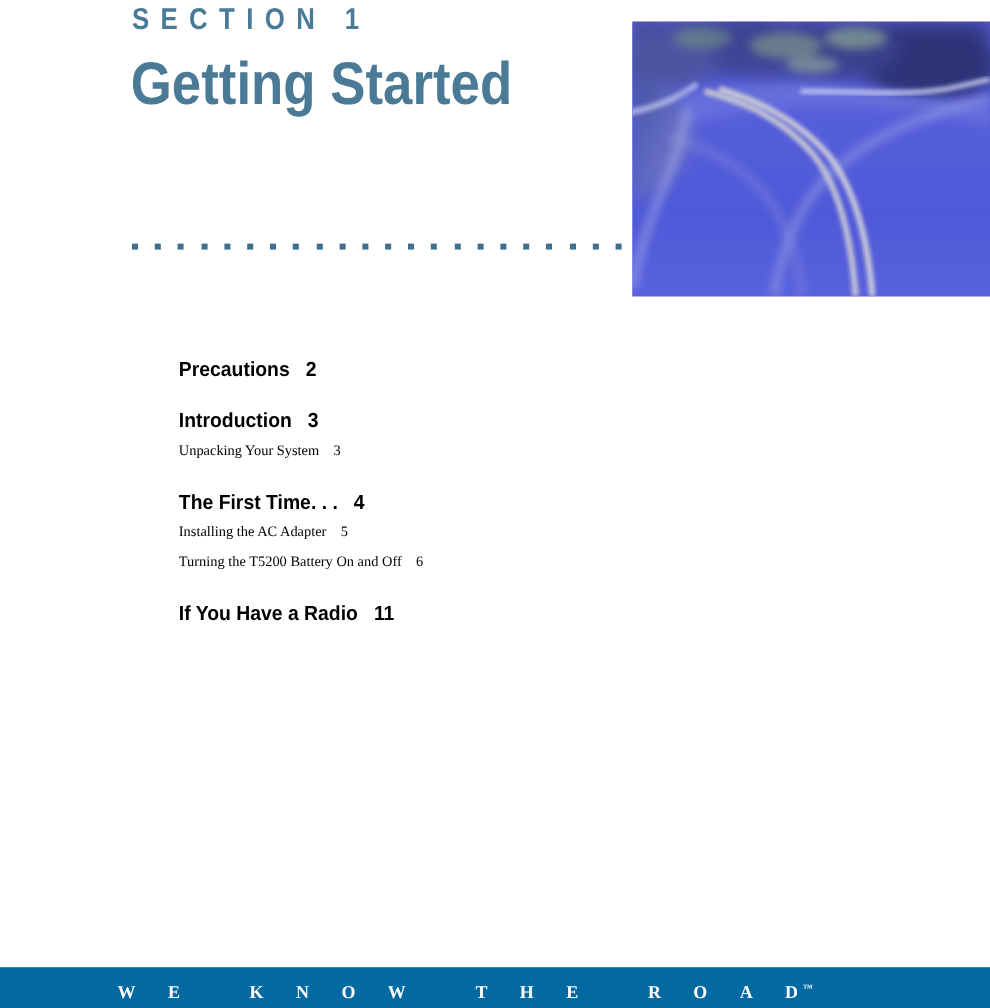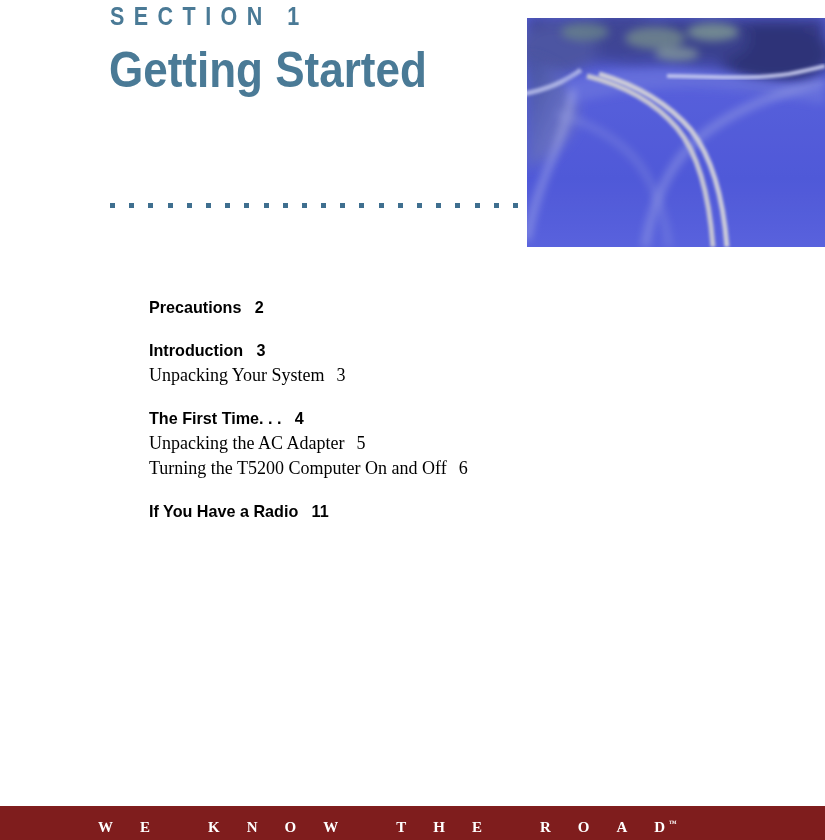--- a/index.html
+++ b/index.html
@@ -114,39 +114,39 @@
     transform: scaleX(0.95);
     transform-origin: left center;
     margin-top: 18px;
   }
   .toc-group:first-child .toc-entry.major {
     margin-top: 0;
   }
   .toc-entry.minor {
     font-family: "Liberation Serif", serif;
     font-weight: normal;
-    font-size: 18px;
+    font-size: 12px;
     line-height: 25px;
     color: #000000;
   }
   .toc-entry .pg {
     padding-left: 14px;
   }
   .toc-entry.minor .pg {
     padding-left: 12px;
   }
 
   
   .footer-bar {
     position: absolute;
     left: 0;
     top: 806px;
     width: 825px;
     height: 34px;
-    background: #7f1d1d;
+    background: #0369a1;
   }
   .footer-tagline {
     position: absolute;
     left: 98px;
     top: 9px;
     font-family: "Liberation Serif", serif;
     font-weight: bold;
     font-size: 15px;
     line-height: 17px;
     letter-spacing: 0px;
@@ -284,24 +284,24 @@
       <div class="toc-entry minor">
         <span>Unpacking Your System</span><span class="pg">3</span>
       </div>
     </div>
 
     <div class="toc-group">
       <div class="toc-entry major">
         <span>The First Time. . .</span><span class="pg">4</span>
       </div>
       <div class="toc-entry minor">
-        <span>Unpacking the AC Adapter</span><span class="pg">5</span>
+        <span>Installing the AC Adapter</span><span class="pg">5</span>
       </div>
       <div class="toc-entry minor">
-        <span>Turning the T5200 Computer On and Off</span><span class="pg">6</span>
+        <span>Turning the T5200 Battery On and Off</span><span class="pg">6</span>
       </div>
     </div>
 
 
     <div class="toc-group">
       <div class="toc-entry major">
         <span>If You Have a Radio</span><span class="pg">11</span>
       </div>
     </div>
 

